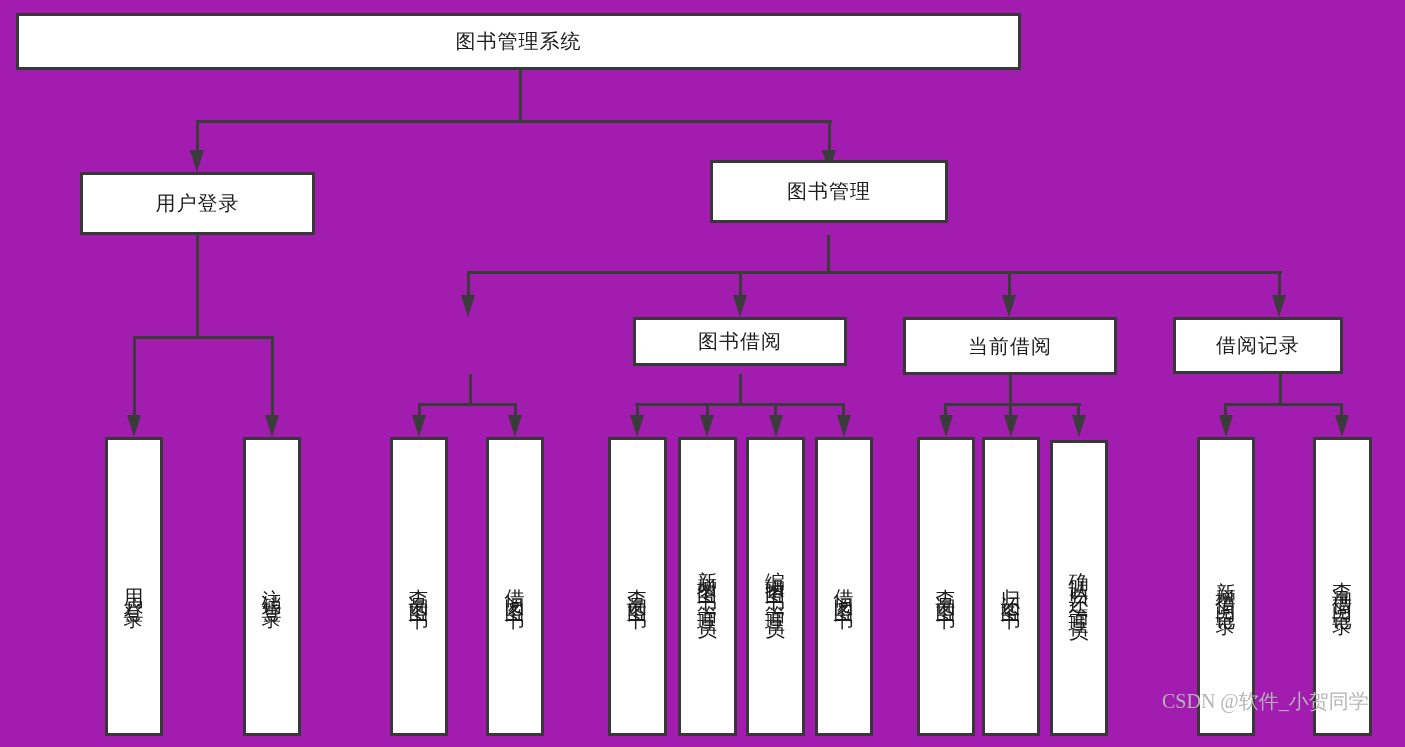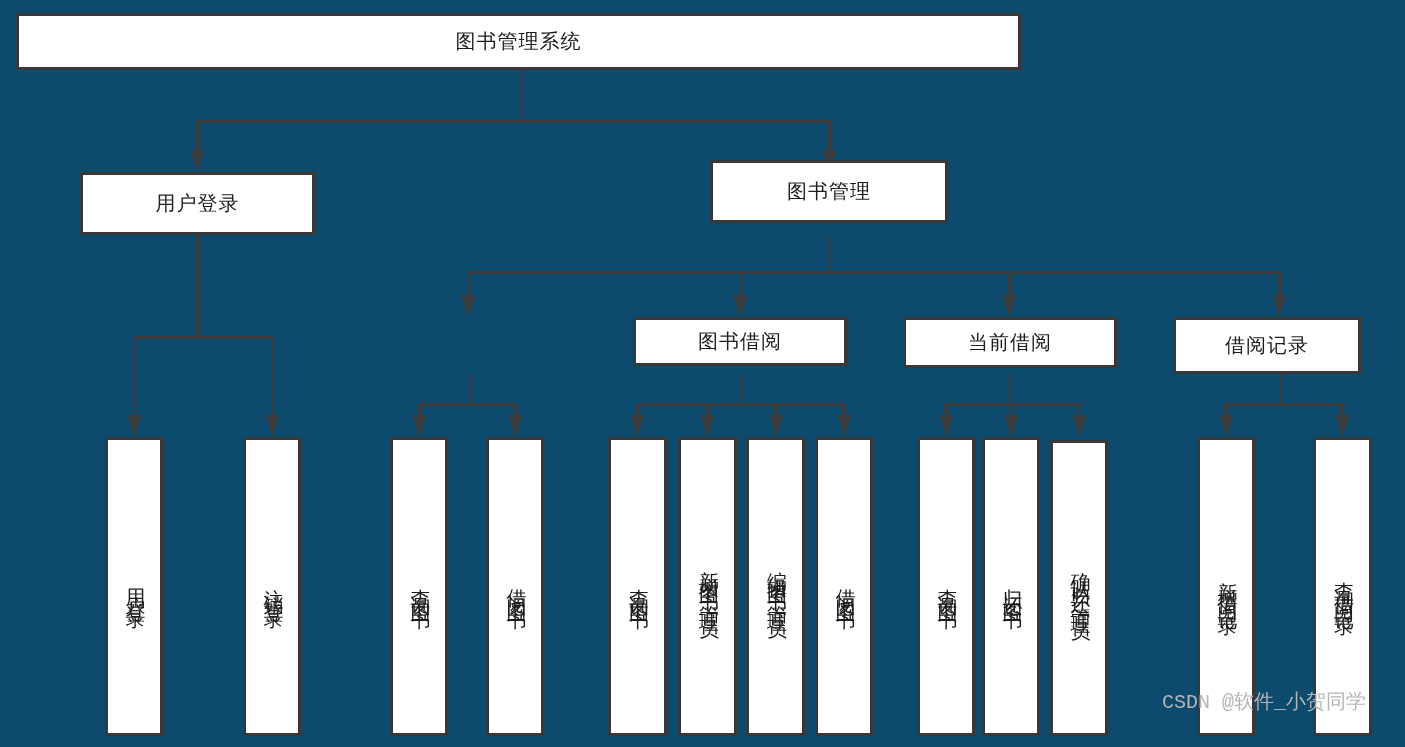--- a/index.html
+++ b/index.html
@@ -6,22 +6,22 @@
     --line:#3b3b3b;
     --border:#383838;
     --fill:#ffffff;
     --text:#1c1c1c;
     --watermark:#b5b5b5;
   }
   html,body{margin:0;padding:0;background:#ffffff;}
   #stage{
     position:relative;
     width:1405px;height:747px;
-    background:#0c4a6e;
-    font-family:Liberation Mono, monospace;
+    background:#a21caf;
+    font-family:Liberation Serif, serif;
     overflow:hidden;
   }
   .box{
     position:absolute;
     box-sizing:border-box;
     background:var(--fill);
     border:3px solid var(--border);
     display:flex;align-items:center;justify-content:center;
     color:var(--text);
   }
@@ -87,24 +87,24 @@
   <div class="vline" style="left:739px;top:271px;width:3px;height:26px;"></div>
   <div class="arrow" style="left:733px;top:295px;"></div>
   <div class="vline" style="left:1008px;top:271px;width:3px;height:26px;"></div>
   <div class="arrow" style="left:1002px;top:295px;"></div>
   <div class="vline" style="left:1278px;top:271px;width:3px;height:26px;"></div>
   <div class="arrow" style="left:1272px;top:295px;"></div>
 
   <div class="box hbox" style="left:633px;top:317px;width:214px;height:49px;">
     <span>图书借阅</span>
   </div>
-  <div class="box hbox" style="left:903px;top:317px;width:214px;height:51px;">
+  <div class="box hbox" style="left:903px;top:317px;width:214px;height:58px;">
     <span>当前借阅</span>
   </div>
-  <div class="box hbox" style="left:1173px;top:317px;width:188px;height:57px;">
+  <div class="box hbox" style="left:1173px;top:317px;width:170px;height:57px;">
     <span>借阅记录</span>
   </div>
 
   <div class="vline" style="left:469px;top:374px;width:3px;height:31px;"></div>
   <div class="hline" style="left:418px;top:403px;width:99px;height:3px;"></div>
   <div class="vline" style="left:418px;top:403px;width:3px;height:12px;"></div>
   <div class="arrow" style="left:412px;top:415px;"></div>
   <div class="vline" style="left:514px;top:403px;width:3px;height:12px;"></div>
   <div class="arrow" style="left:508px;top:415px;"></div>
 

